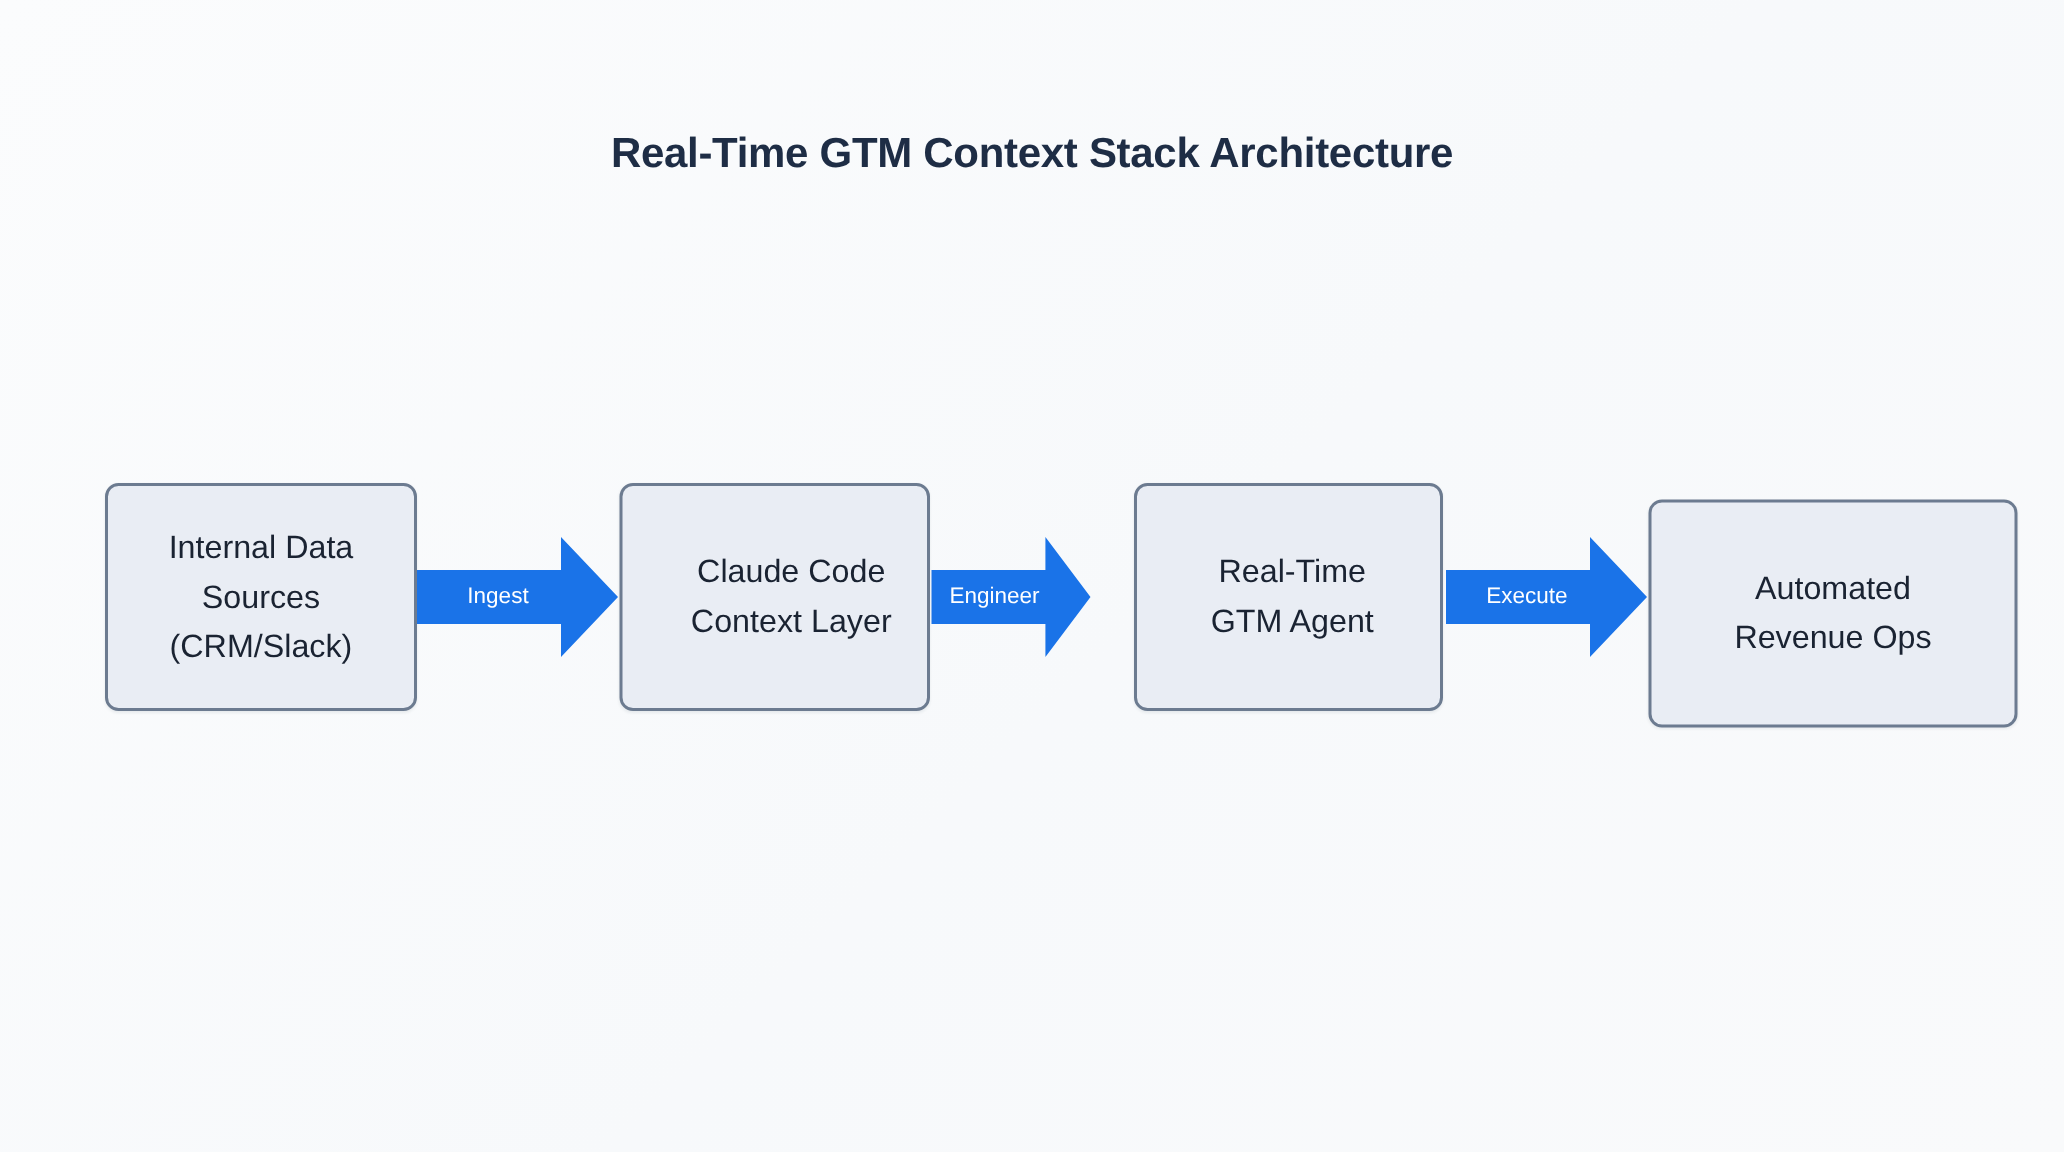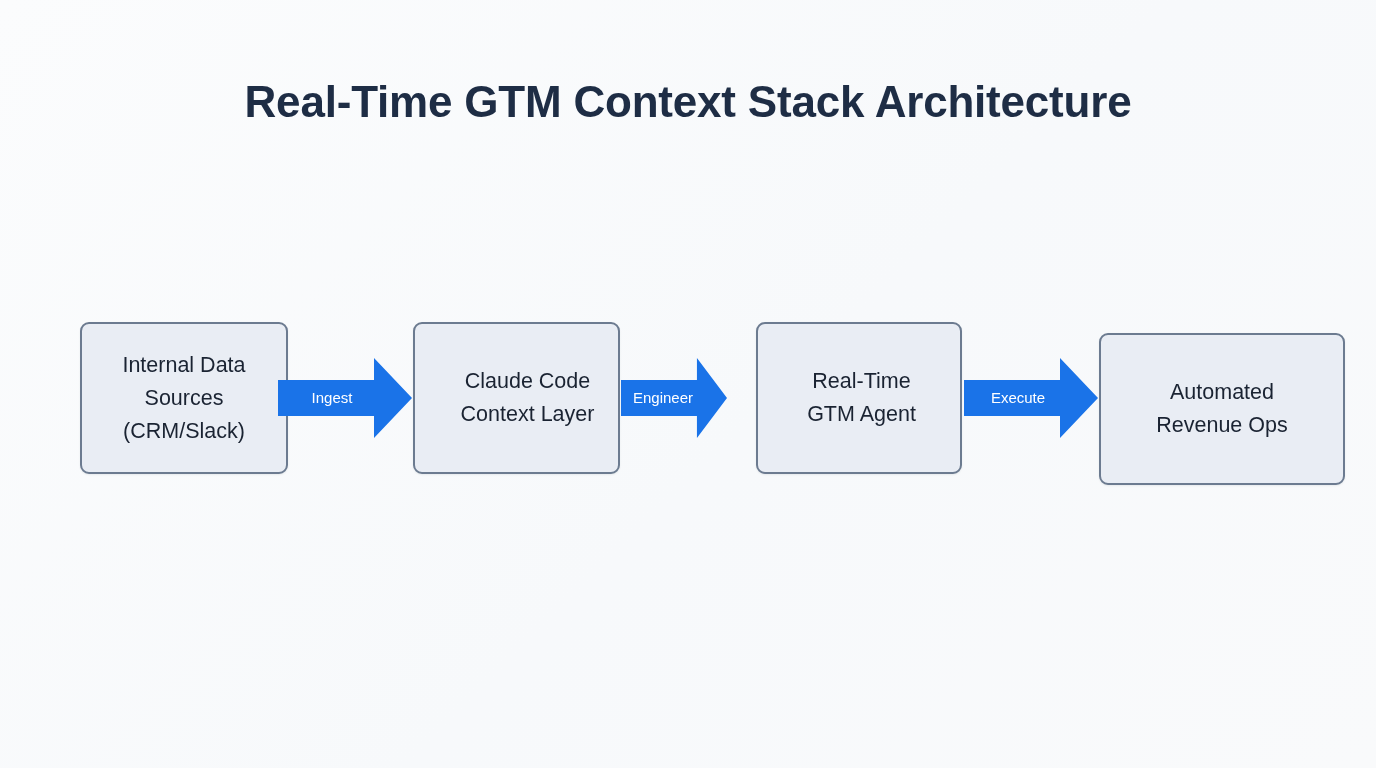--- a/index.html
+++ b/index.html
@@ -21,21 +21,21 @@
     background: linear-gradient(135deg, #fbfcfd 0%, #f7f9fb 55%, #f9fafb 100%);
   }
 
   
   .title {
     position: absolute;
     left: 0;
     right: 0;
     top: 74px;
     text-align: center;
-    font-size: 44px;
+    font-size: 28px;
     font-weight: bold;
     color: #1e2d45;
     letter-spacing: -0.2px;
     line-height: 56px;
     white-space: nowrap;
   }
 
   
   .flow {
     position: absolute;
@@ -64,21 +64,21 @@
     padding: 0 6px;
     box-shadow: 0 1px 2px rgba(30, 45, 69, 0.08);
   }
 
   .node-label {
     display: block;
     white-space: pre-line;
   }
 
   
-  .node-1 { left: 70px;   width: 208px; margin-left: 10px; }
+  .node-1 { left: 70px;   width: 208px; }
   .node-2 { left: 413px;  width: 207px; padding-left: 28px; }
   .node-3 { left: 756px;  width: 206px; padding-left: 11px; }
   .node-4 { left: 1099px; width: 246px; margin-top: 11px; }
 
   
   .arrow {
     position: absolute;
     top: 24px;   
     height: 104px;
   }

